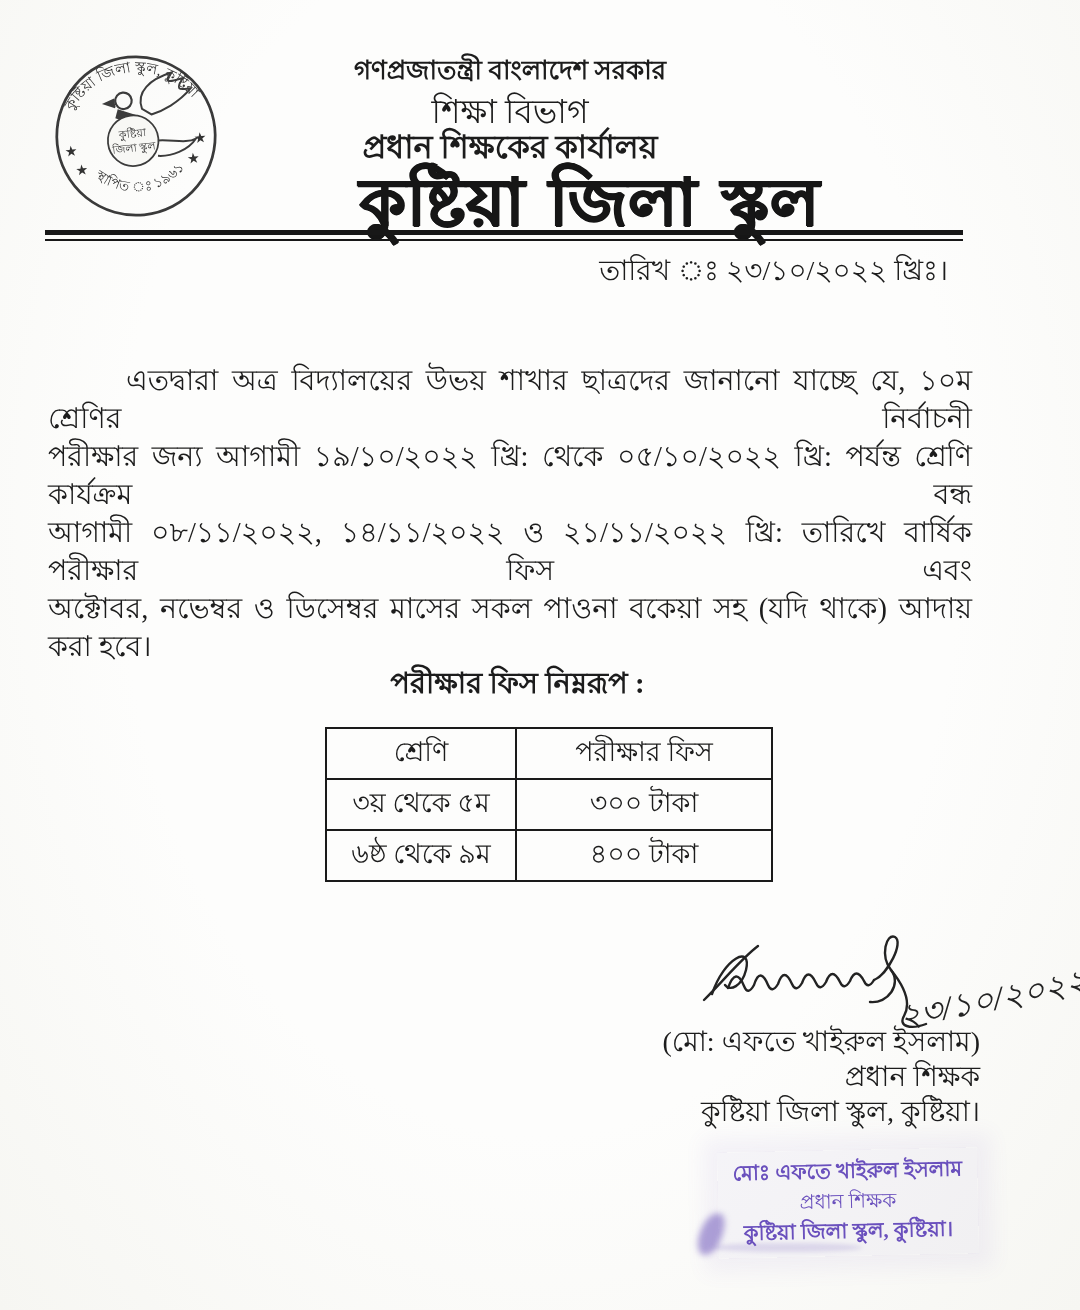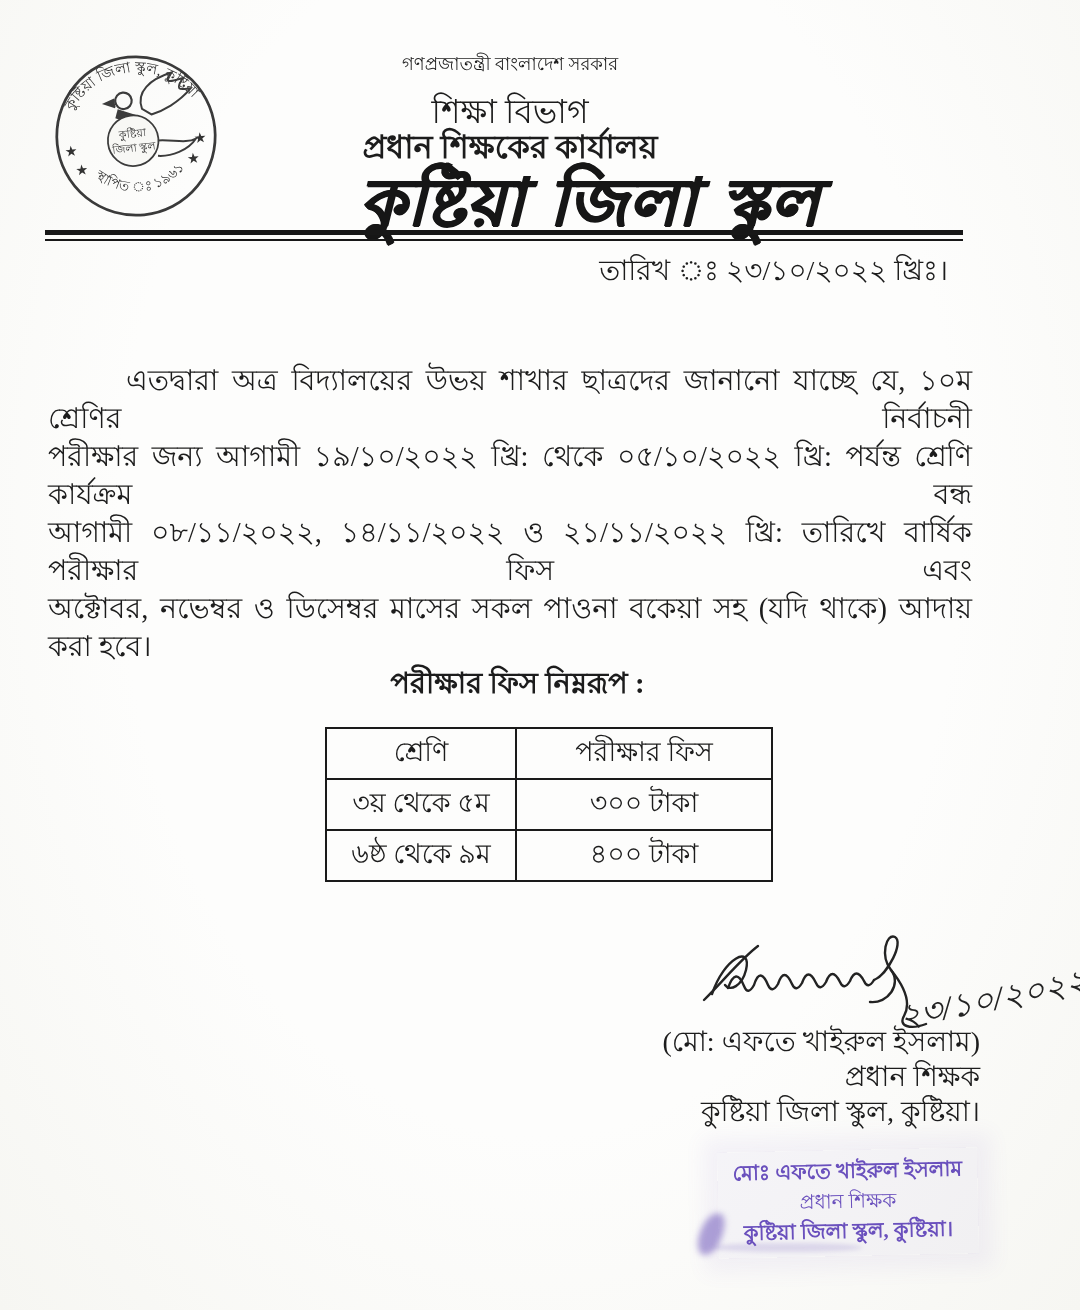--- a/index.html
+++ b/index.html
@@ -4,28 +4,28 @@
 <style>
   html,body{margin:0;padding:0;background:#e8e8e6;}
   .page{
     position:relative;width:1080px;height:1310px;margin:0 auto;
     background:radial-gradient(ellipse at 50% 40%, #fdfdfc 55%, #f6f6f2 100%);
     font-family:"Liberation Serif", serif;color:#1c1c1c;overflow:hidden;
   }
   
   .seal-wrap{position:absolute;left:44px;top:48px;width:184px;height:176px;transform:rotate(-6deg);opacity:.92;}
   .hdr{position:absolute;left:0;width:1020px;text-align:center;}
-  .hdr-gov{top:50px;font-size:18px;font-weight:normal;}
+  .hdr-gov{top:50px;font-size:26px;font-weight:bold;}
   .hdr-dept{top:86px;font-size:33px;font-weight:normal;}
   .hdr-office{top:122px;font-size:32px;font-weight:bold;}
   .school-title{
     position:absolute;left:120px;top:152px;width:940px;text-align:center;
     font-size:66px;font-weight:bold;letter-spacing:1px;color:#161616;
     text-shadow:1px 0 #161616,-1px 0 #161616,0 1px #161616;
-    font-family:"DejaVu Sans", sans-serif;white-space:nowrap;font-style:italic;
+    font-family:"DejaVu Sans", sans-serif;white-space:nowrap;
   }
   .double-rule{position:absolute;left:45px;top:230px;width:918px;height:4px;
     border-top:5px solid #181818;border-bottom:2px solid #181818;}
   .date-line{position:absolute;top:249px;right:132px;font-size:28px;}
   
   .body-text{position:absolute;left:48px;top:362px;width:924px;font-size:28.5px;line-height:38px;}
   .notice-line{text-align:justify;text-align-last:justify;white-space:normal;}
   .notice-line.first{text-indent:78px;}
   .notice-line.last{text-align-last:left;}
   

